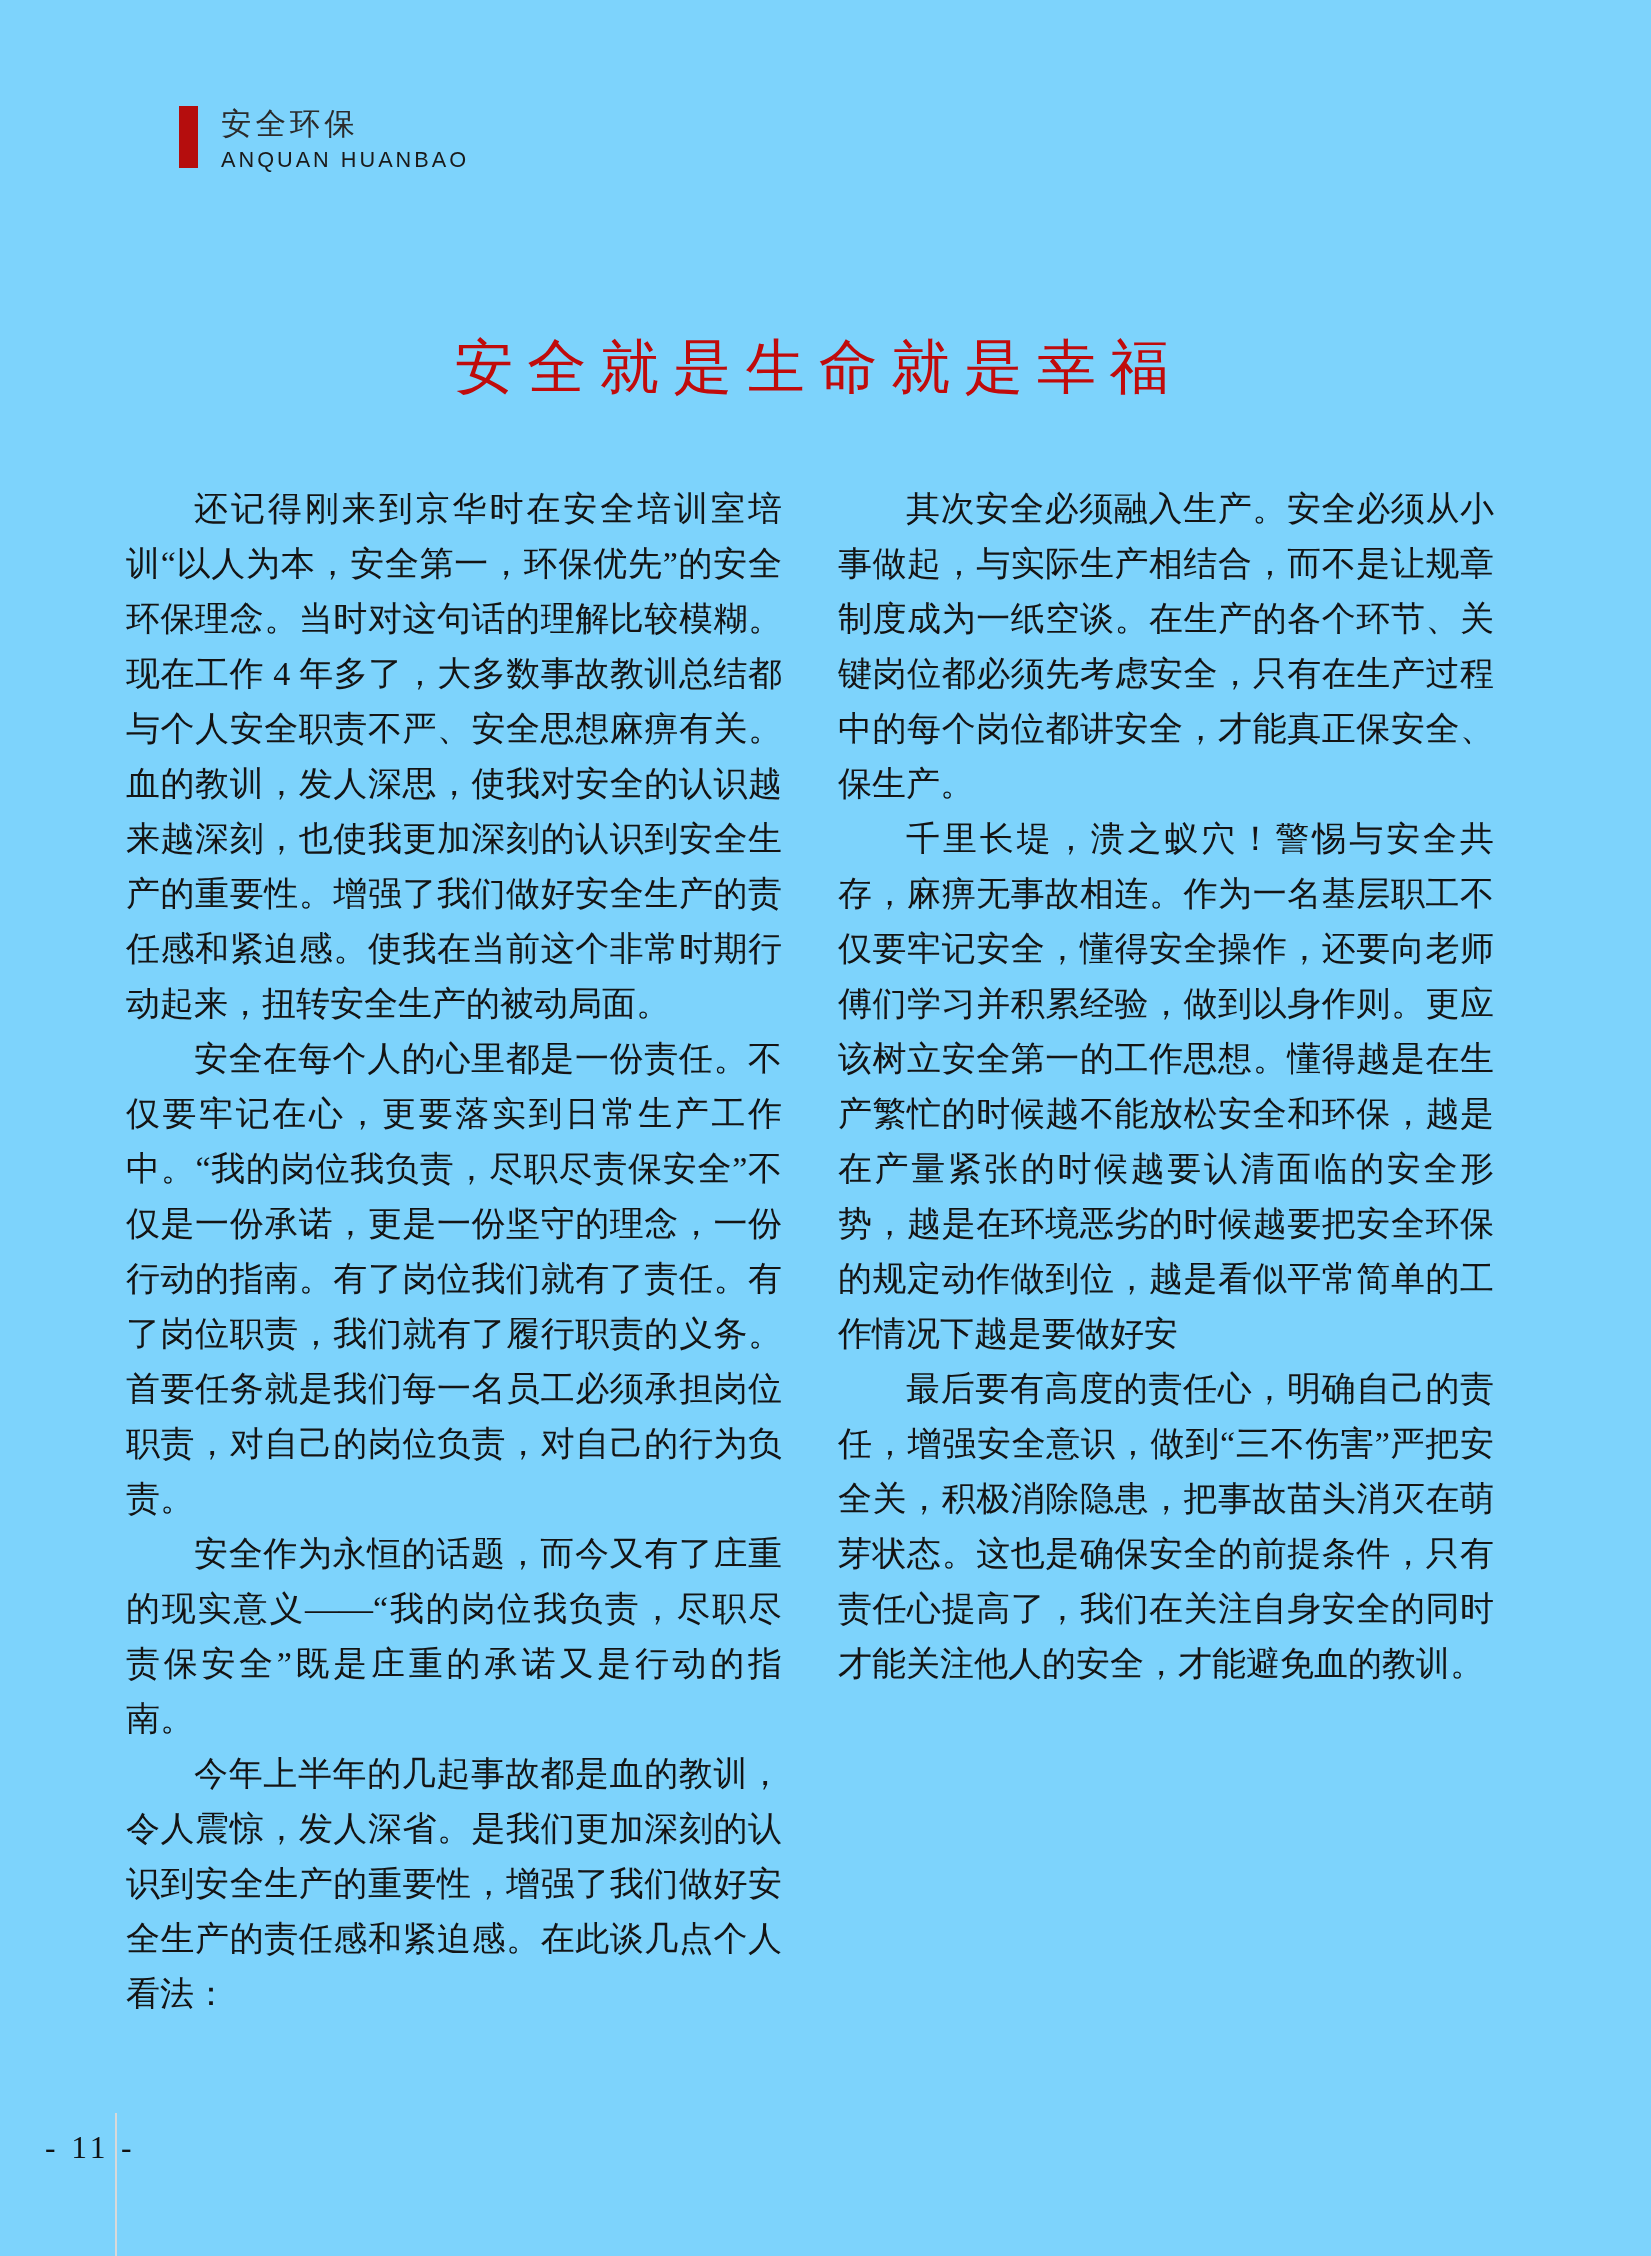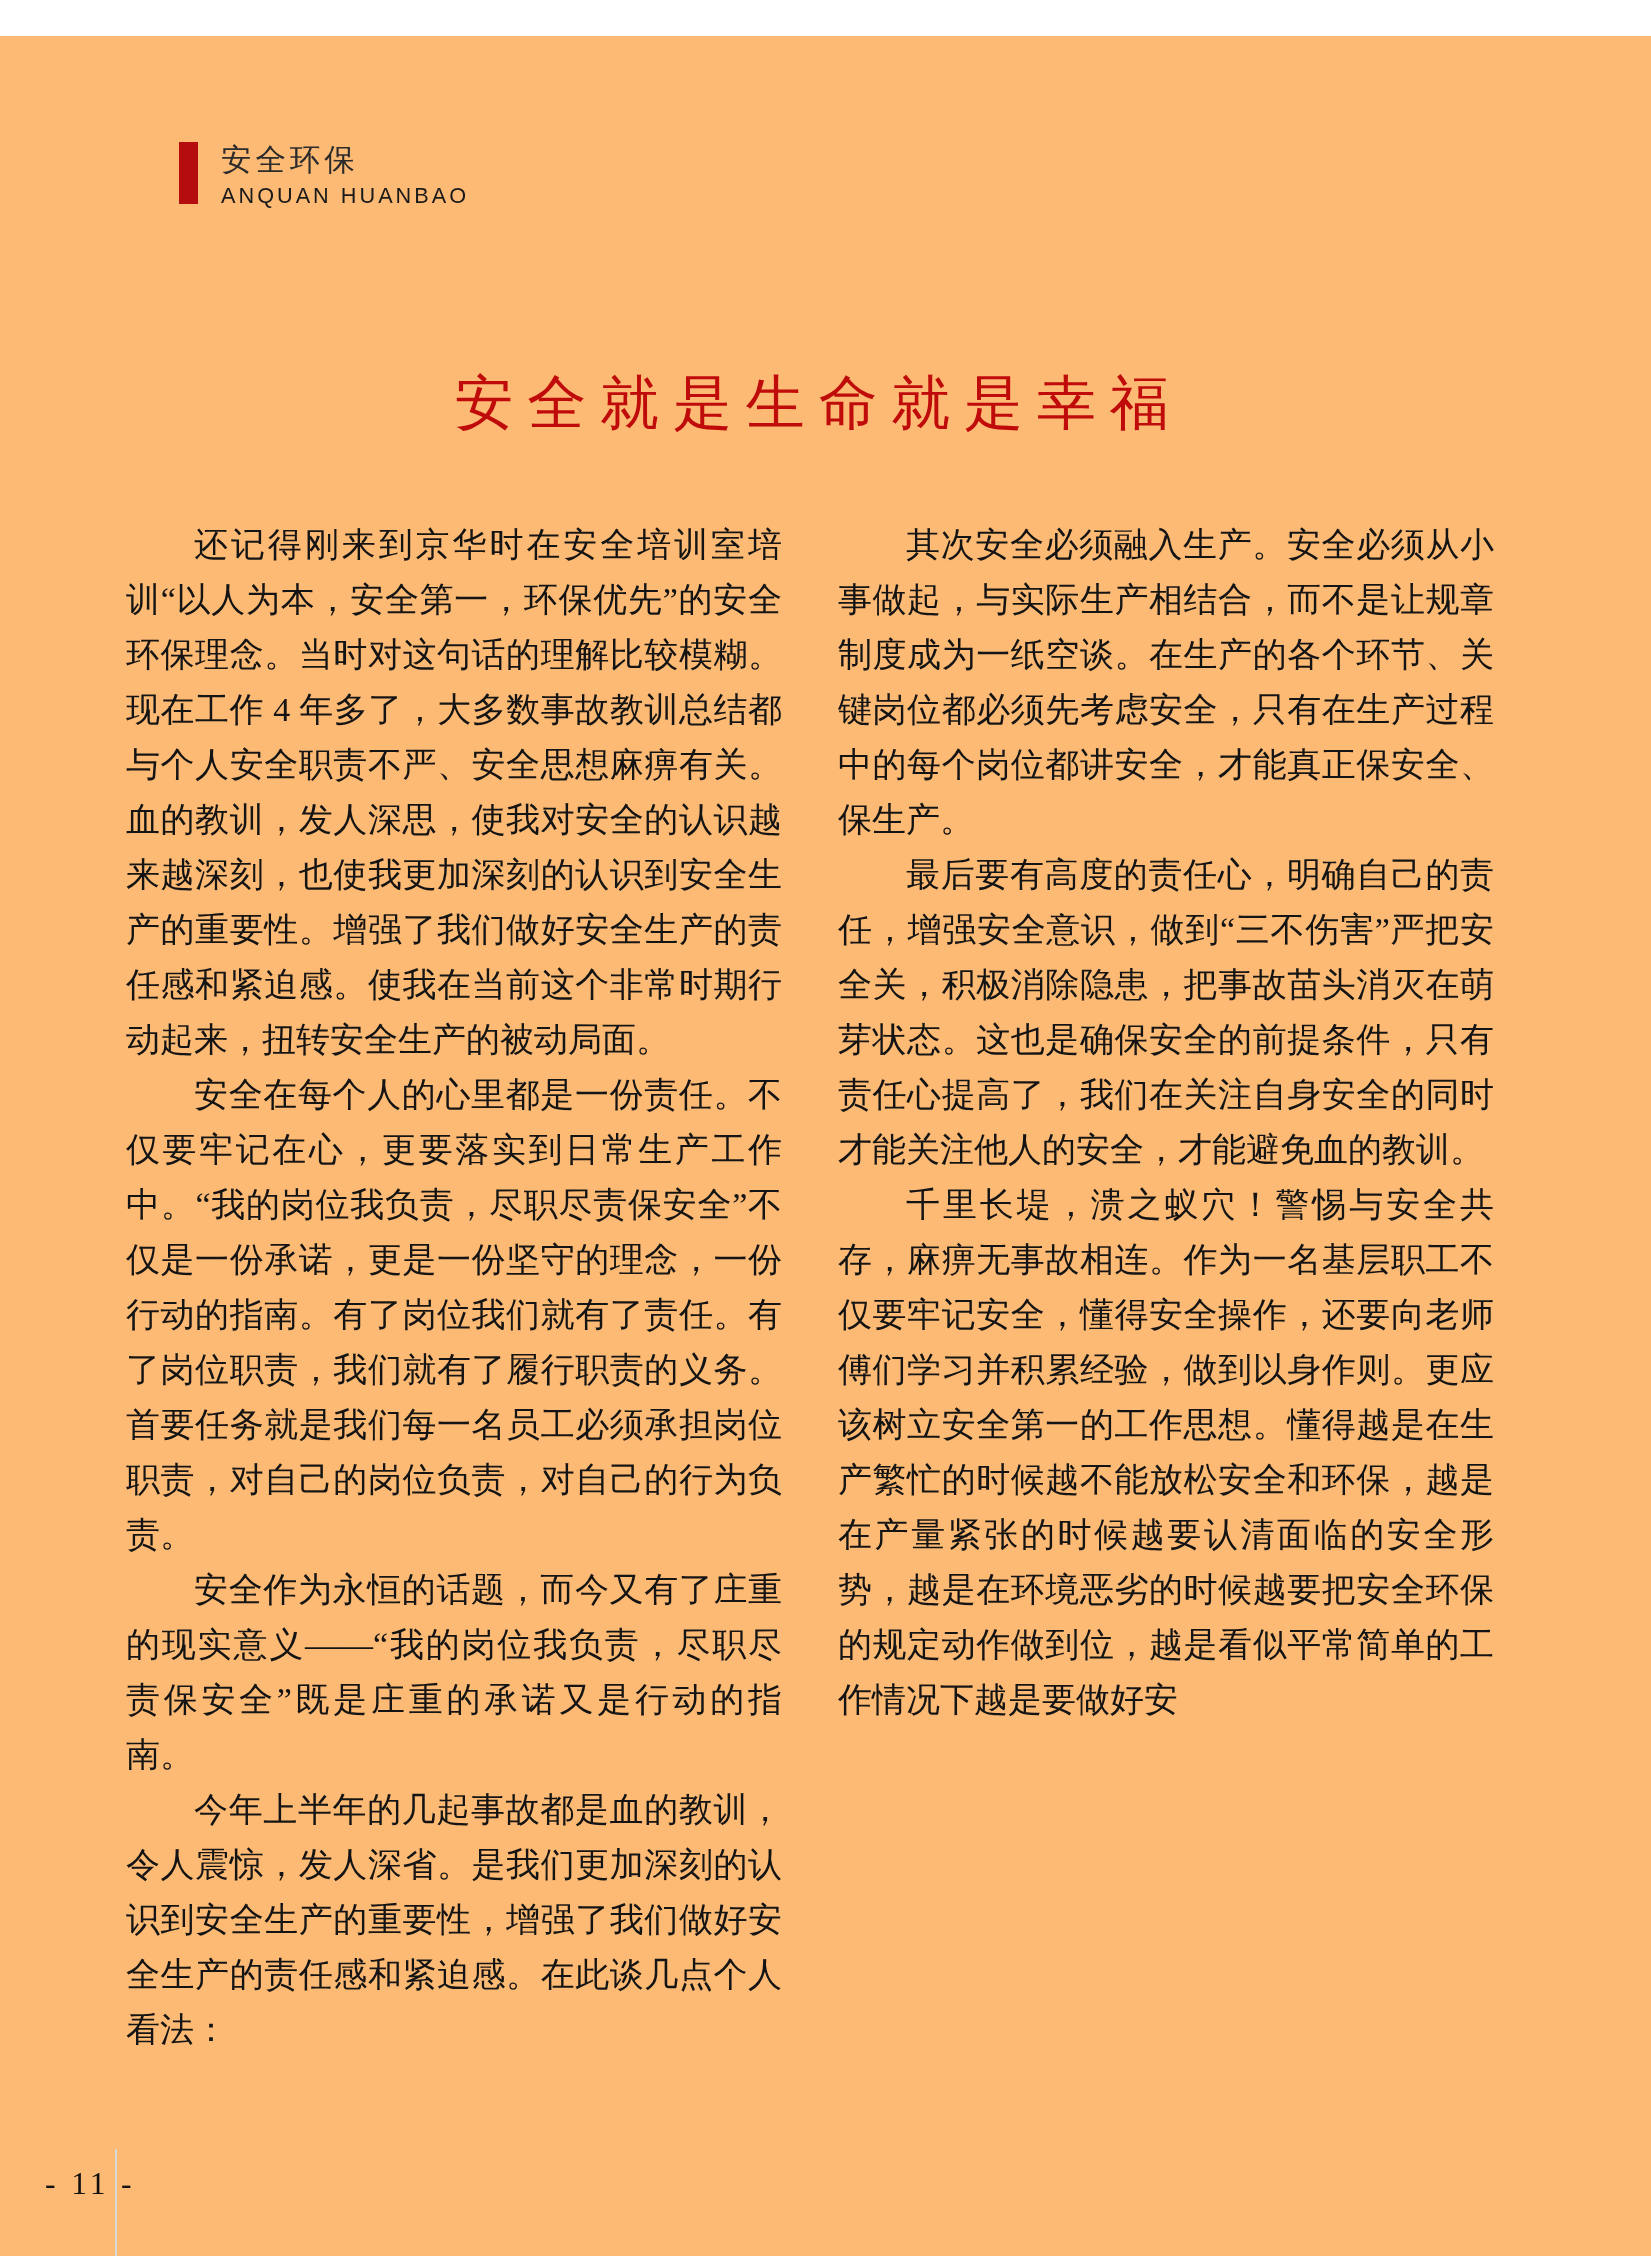--- a/index.html
+++ b/index.html
@@ -1,21 +1,21 @@
 <!DOCTYPE html>
 <html><head>
 <meta charset="utf-8">
 <style>
   html,body{margin:0;padding:0;background:#ffffff;}
   body{
     width:1652px;height:2257px;position:relative;overflow:hidden;
     font-family:"Liberation Serif","DejaVu Serif",serif;
     color:#141414;
   }
-  .page{position:absolute;inset:0;background:#fdba74;margin-top:36px;}
+  .page{position:absolute;inset:0;background:#7dd3fc;}
 
   
   .hdr-bar{
     position:absolute;left:179px;top:106px;width:18.7px;height:62px;
     background:#b50d0d;
   }
   .hdr-cn{
     position:absolute;left:221px;top:104px;
     font-size:30.5px;letter-spacing:3.9px;color:#2b2b2b;
     font-family:"Liberation Serif","DejaVu Serif",serif;
@@ -77,22 +77,22 @@
   <div class="columns">
     <section class="col">
       <p class="para">还记得刚来到京华时在安全培训室培训“以人为本，安全第一，环保优先”的安全环保理念。当时对这句话的理解比较模糊。现在工作 4 年多了，大多数事故教训总结都与个人安全职责不严、安全思想麻痹有关。血的教训，发人深思，使我对安全的认识越来越深刻，也使我更加深刻的认识到安全生产的重要性。增强了我们做好安全生产的责任感和紧迫感。使我在当前这个非常时期行动起来，扭转安全生产的被动局面。</p>
       <p class="para">安全在每个人的心里都是一份责任。不仅要牢记在心，更要落实到日常生产工作中。“我的岗位我负责，尽职尽责保安全”不仅是一份承诺，更是一份坚守的理念，一份行动的指南。有了岗位我们就有了责任。有了岗位职责，我们就有了履行职责的义务。首要任务就是我们每一名员工必须承担岗位职责，对自己的岗位负责，对自己的行为负责。</p>
       <p class="para">安全作为永恒的话题，而今又有了庄重的现实意义——“我的岗位我负责，尽职尽责保安全”既是庄重的承诺又是行动的指南。</p>
       <p class="para">今年上半年的几起事故都是血的教训，令人震惊，发人深省。是我们更加深刻的认识到安全生产的重要性，增强了我们做好安全生产的责任感和紧迫感。在此谈几点个人看法：</p>
     </section>
 
     <section class="col">
       <p class="para">其次安全必须融入生产。安全必须从小事做起，与实际生产相结合，而不是让规章制度成为一纸空谈。在生产的各个环节、关键岗位都必须先考虑安全，只有在生产过程中的每个岗位都讲安全，才能真正保安全、保生产。</p>
+      <p class="para">千里长堤，溃之蚁穴！警惕与安全共存，麻痹无事故相连。作为一名基层职工不仅要牢记安全，懂得安全操作，还要向老师傅们学习并积累经验，做到以身作则。更应该树立安全第一的工作思想。懂得越是在生产繁忙的时候越不能放松安全和环保，越是在产量紧张的时候越要认清面临的安全形势，越是在环境恶劣的时候越要把安全环保的规定动作做到位，越是看似平常简单的工作情况下越是要做好安</p>
       <p class="para">最后要有高度的责任心，明确自己的责任，增强安全意识，做到“三不伤害”严把安全关，积极消除隐患，把事故苗头消灭在萌芽状态。这也是确保安全的前提条件，只有责任心提高了，我们在关注自身安全的同时才能关注他人的安全，才能避免血的教训。</p>
-      <p class="para">千里长堤，溃之蚁穴！警惕与安全共存，麻痹无事故相连。作为一名基层职工不仅要牢记安全，懂得安全操作，还要向老师傅们学习并积累经验，做到以身作则。更应该树立安全第一的工作思想。懂得越是在生产繁忙的时候越不能放松安全和环保，越是在产量紧张的时候越要认清面临的安全形势，越是在环境恶劣的时候越要把安全环保的规定动作做到位，越是看似平常简单的工作情况下越是要做好安</p>
     </section>
   </div>
 
   <div class="edge-mark"></div>
 
   <div class="pageno">- 11 -</div>
 
 </div>
 
 

